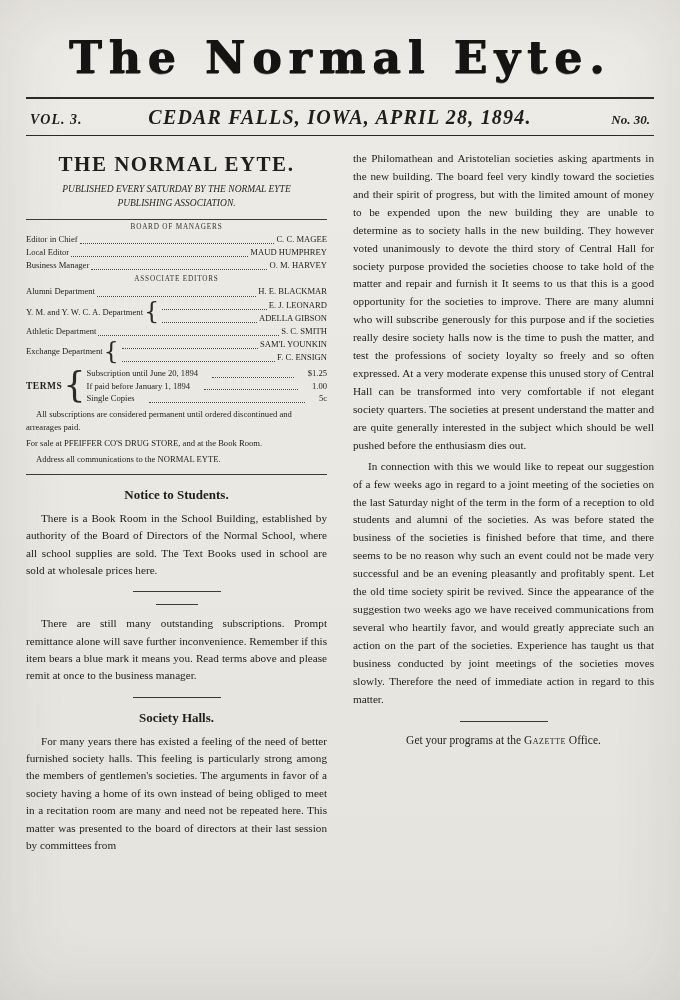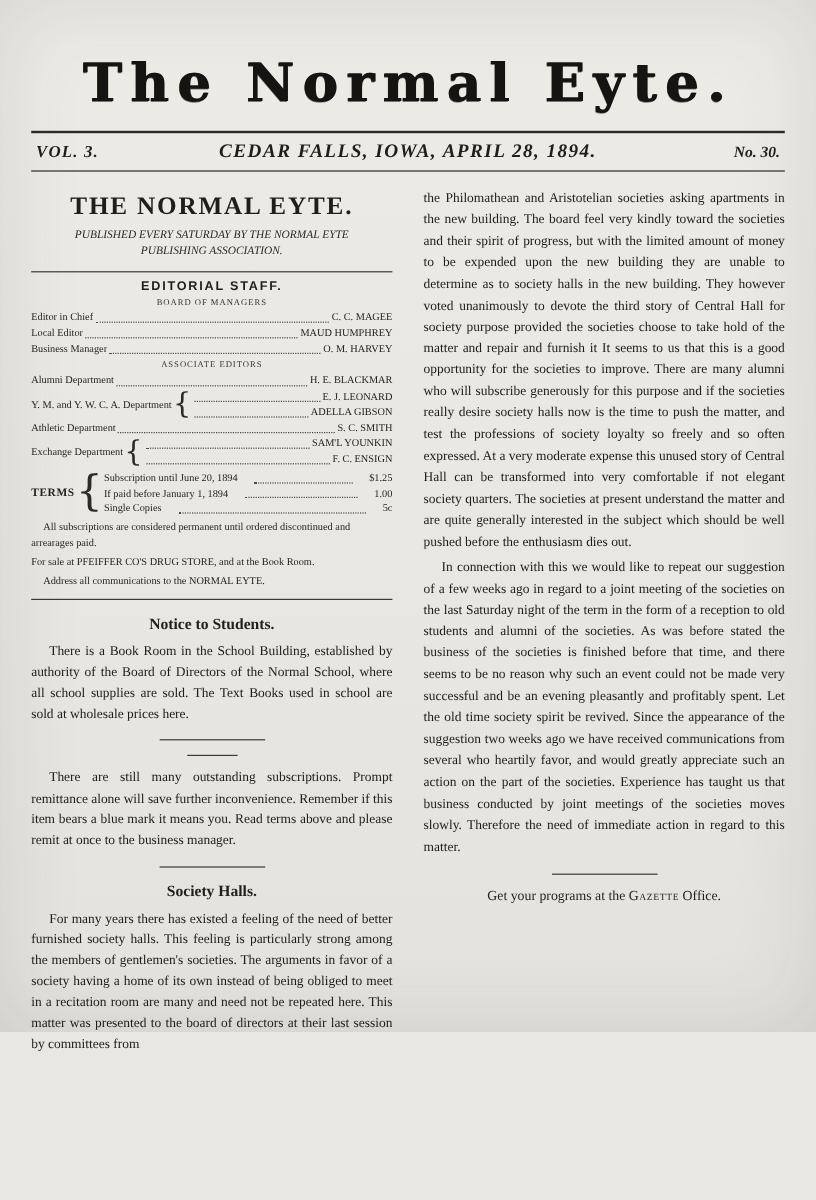--- a/index.html
+++ b/index.html
@@ -5,22 +5,22 @@
   * { margin:0; padding:0; box-sizing:border-box; }
   html,body { width:680px; height:1000px; }
   body {
     width:680px; height:1000px;
     background:#e9e7e2;
     color:#1f1e1c;
     font-family:"Liberation Serif", serif;
     overflow:hidden;
   }
   .page {
-    width:680px; height:860px;
-    padding:20px 26px 0;
+    width:680px; height:1000px;
+    padding:8px 26px 0;
     background:linear-gradient(180deg,#edebe6 0%,#e9e7e2 55%,#e4e2dd 100%);
     box-shadow:inset 0 0 70px rgba(60,55,45,.12);
   }
   
   .masthead { text-align:center; padding:24px 0 14px; }
   .masthead h1 {
     font-family:"DejaVu Serif", serif;
     font-weight:700;
     font-size:44px;
     letter-spacing:7px;
@@ -29,21 +29,21 @@
   }
   
   .dateline {
     display:flex; align-items:baseline;
     border-top:2px solid #2b2a28;
     border-bottom:1px solid #2b2a28;
     padding:7px 4px 6px;
     font-style:italic; font-weight:bold;gap:14px;
   }
   .dateline .vol   { width:100px; font-size:14px; letter-spacing:1px; }
-  .dateline .ctr   { flex:1; text-align:center; font-size:16px; letter-spacing:1.2px; }
+  .dateline .ctr   { flex:1; text-align:center; font-size:20px; letter-spacing:1.2px; }
   .dateline .num   { width:100px; text-align:right; font-size:13px; }
   
   .columns { display:flex; gap:26px; padding-top:14px; }
   .col { flex:1; min-width:0; }
   
   .paper-title {
     text-align:center; font-weight:bold;
     font-size:21px; letter-spacing:1.5px; margin:2px 0 5px;
   }
   .published {
@@ -115,21 +115,20 @@
 
     <section class="col left">
 
       <div class="paper-title">THE NORMAL EYTE.</div>
       <div class="published">
         <div>PUBLISHED EVERY SATURDAY BY THE NORMAL EYTE</div>
         <div>PUBLISHING ASSOCIATION.</div>
       </div>
 
       <div class="rule-col"></div>
-      <div class="staff-heading">EDITORIAL STAFF.</div>
       <div class="sub-heading">BOARD OF MANAGERS</div>
 
       <div class="staff-row">
         <span>Editor in Chief</span>
         <span class="dots"></span>
         <span class="nm">C. C. MAGEE</span>
       </div>
       <div class="staff-row">
         <span>Local Editor</span>
         <span class="dots"></span>

